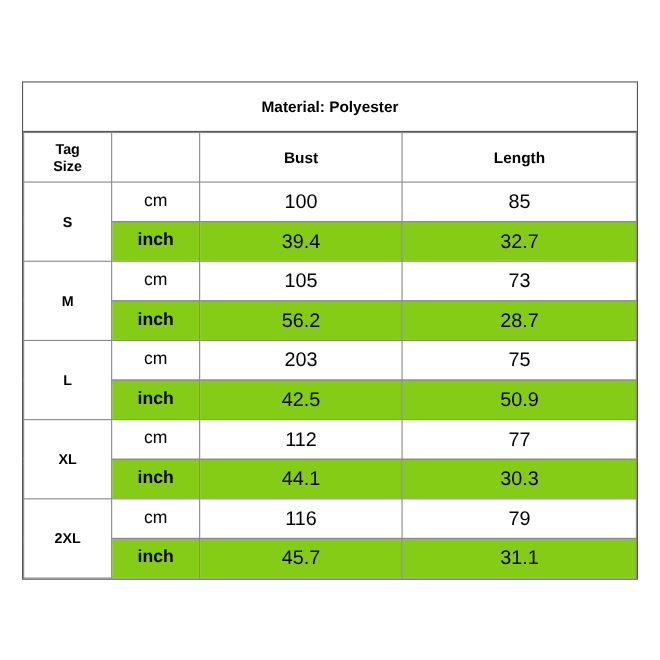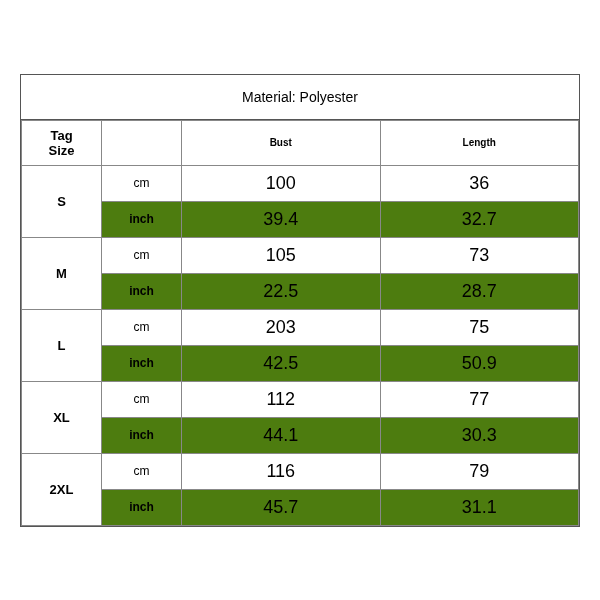--- a/index.html
+++ b/index.html
@@ -17,59 +17,59 @@
 
     .table-wrapper {
       border: 1.5px solid #555;
       width: 560px;
       background: #fff;
     }
 
     .title-row {
       text-align: center;
       padding: 14px 10px;
-      font-weight: normal;
+      font-weight: bold;
       font-size: 14px;
       border-bottom: 1.5px solid #555;
     }
 
     table {
       width: 100%;
       border-collapse: collapse;
     }
 
     th, td {
       border: 1px solid #888;
       text-align: center;
       padding: 7px 20px;
     }
 
     thead th {
       font-weight: bold;
       background: #fff;
-      font-size: 10px;
+      font-size: 14px;
     }
 
     .tag-size-cell {
       font-weight: bold;
       font-size: 13px;
       width: 80px;
     }
 
     .unit-cell {
-      font-size: 12px;
+      font-size: 16px;
       width: 80px;
     }
 
     .unit-cell.bold {
       font-weight: bold;
     }
 
     .shaded {
-      background-color: #4d7c0f;
+      background-color: #84cc16;
     }
 
     .data-cell {
       font-size: 18px;
     }
 
     .size-group td {
       border-top: 1.5px solid #555;
     }
   </style>
@@ -85,36 +85,36 @@
         <th></th>
         <th>Bust</th>
         <th>Length</th>
       </tr>
     </thead>
     <tbody id="size-tbody">
     <tr class="size-group">
     <td class="tag-size-cell" rowspan="2">S</td>
     <td class="unit-cell">cm</td>
     <td class="data-cell">100</td>
-    <td class="data-cell">36</td>
+    <td class="data-cell">85</td>
   </tr>
         <tr>
     <td class="unit-cell bold shaded">inch</td>
     <td class="data-cell shaded">39.4</td>
     <td class="data-cell shaded">32.7</td>
   </tr>
         <tr class="size-group">
     <td class="tag-size-cell" rowspan="2">M</td>
     <td class="unit-cell">cm</td>
     <td class="data-cell">105</td>
     <td class="data-cell">73</td>
   </tr>
         <tr>
     <td class="unit-cell bold shaded">inch</td>
-    <td class="data-cell shaded">22.5</td>
+    <td class="data-cell shaded">56.2</td>
     <td class="data-cell shaded">28.7</td>
   </tr>
         <tr class="size-group">
     <td class="tag-size-cell" rowspan="2">L</td>
     <td class="unit-cell">cm</td>
     <td class="data-cell">203</td>
     <td class="data-cell">75</td>
   </tr>
         <tr>
     <td class="unit-cell bold shaded">inch</td>

